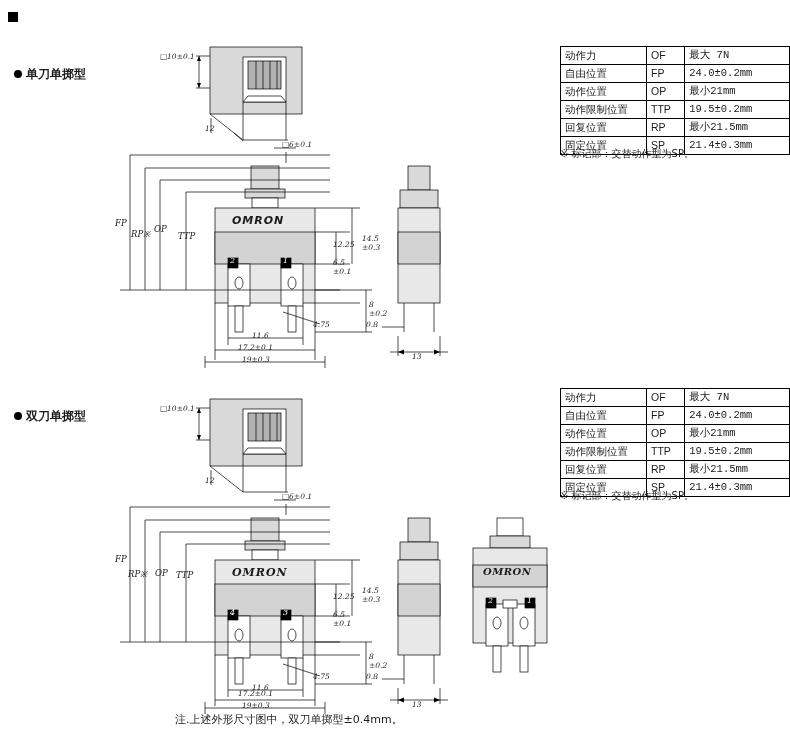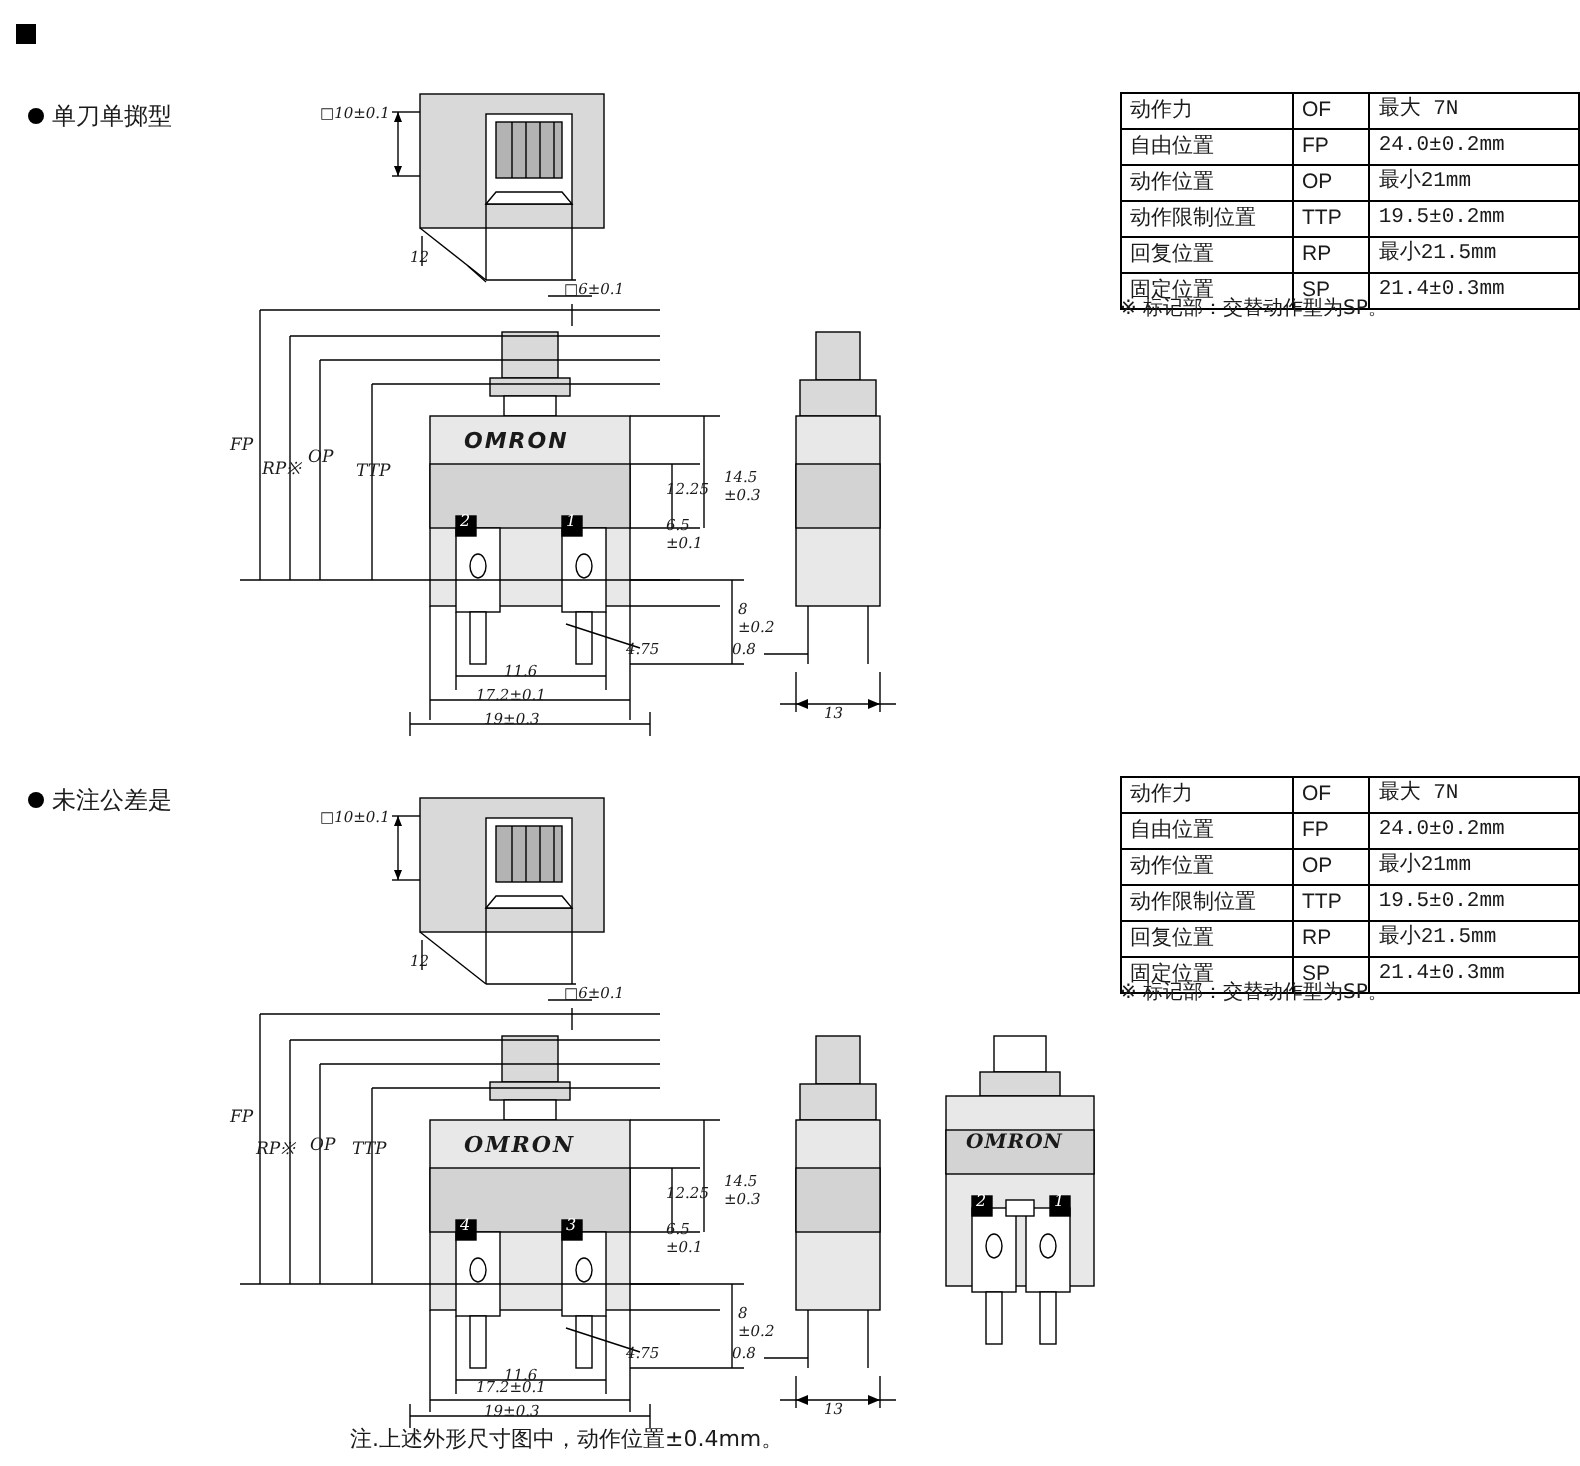--- a/index.html
+++ b/index.html
@@ -10,21 +10,21 @@
   }
   .page{position:relative;width:790px;height:733px;}
 
   
   .title{
     position:absolute;left:8px;top:8px;font-size:15px;font-weight:bold;letter-spacing:0.5px;
   }
   .title .sq{display:inline-block;width:10px;height:10px;background:#000;margin-right:5px;}
 
   
-  .sec-head{position:absolute;font-size:12px;font-weight:normal;}
+  .sec-head{position:absolute;font-size:12px;font-weight:bold;margin-top:16px;}
   .sec-head .dot{
     display:inline-block;width:8px;height:8px;border-radius:50%;background:#000;margin-right:4px;
     vertical-align:middle;position:relative;top:-1px;
   }
   #sec1{left:14px;top:50px;}
   #sec2{left:14px;top:392px;}
 
   
   .spec-table{position:absolute;border-collapse:collapse;font-size:10.5px;}
   .spec-table td{
@@ -53,21 +53,21 @@
 
   <div class="title">
     <span class="sq"></span>
   </div>
 
   <div class="sec-head" id="sec1">
     <span class="dot"></span><span>单刀单掷型</span>
   </div>
 
   <div class="sec-head" id="sec2">
-    <span class="dot"></span><span>未注公差是</span>
+    <span class="dot"></span><span>双刀单掷型</span>
   </div>
 
   <table class="spec-table" id="tbl1">
     <tbody>
         <tr>
       <td class="c1">动作力</td>
       <td class="c2">OF</td>
       <td class="c3">最大 7N</td>
     </tr>
     <tr>
@@ -370,15 +370,15 @@
   <div class="lbl s" style="left:313px;top:672px;">4.75</div>
   <div class="lbl s" style="left:238px;top:689px;">17.2±0.1</div>
   <div class="lbl s" style="left:242px;top:701px;">19±0.3</div>
   <div class="lbl s" style="left:366px;top:672px;">0.8</div>
   <div class="lbl s" style="left:412px;top:700px;">13</div>
   <div class="lbl" style="left:232px;top:566px;font-size:11px;font-weight:bold;letter-spacing:1px;">OMRON</div>
   <div class="lbl" style="left:483px;top:566px;font-size:10px;font-weight:bold;letter-spacing:0.5px;">OMRON</div>
   <div class="lbl" style="left:488px;top:596px;color:#fff;font-size:8px;">2</div>
   <div class="lbl" style="left:527px;top:596px;color:#fff;font-size:8px;">1</div>
 
-  <div class="bottom-note">注.上述外形尺寸图中，动作位置±0.4mm。</div>
+  <div class="bottom-note">注.上述外形尺寸图中，双刀单掷型±0.4mm。</div>
 
 </div>
 
 </body></html>

